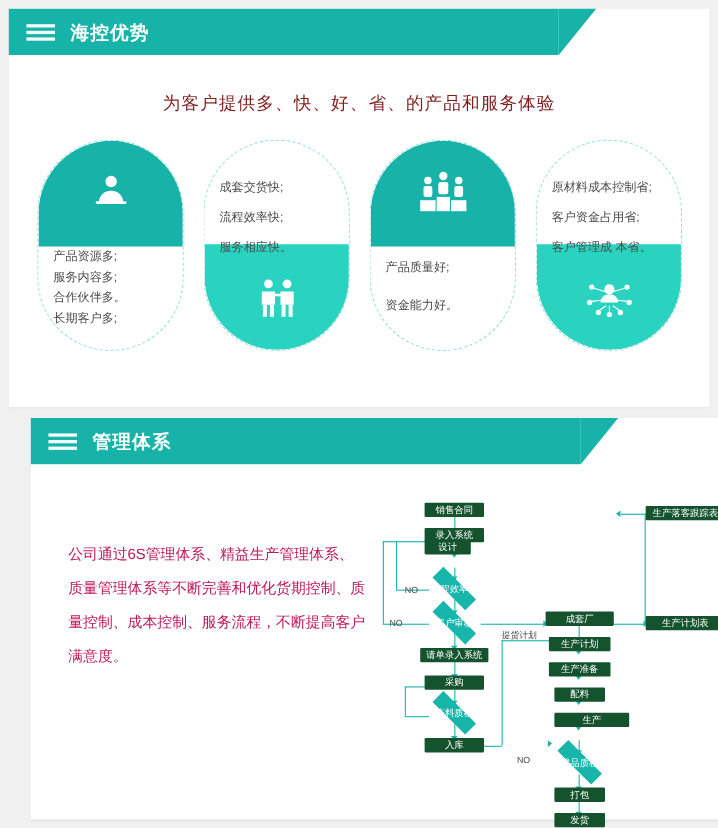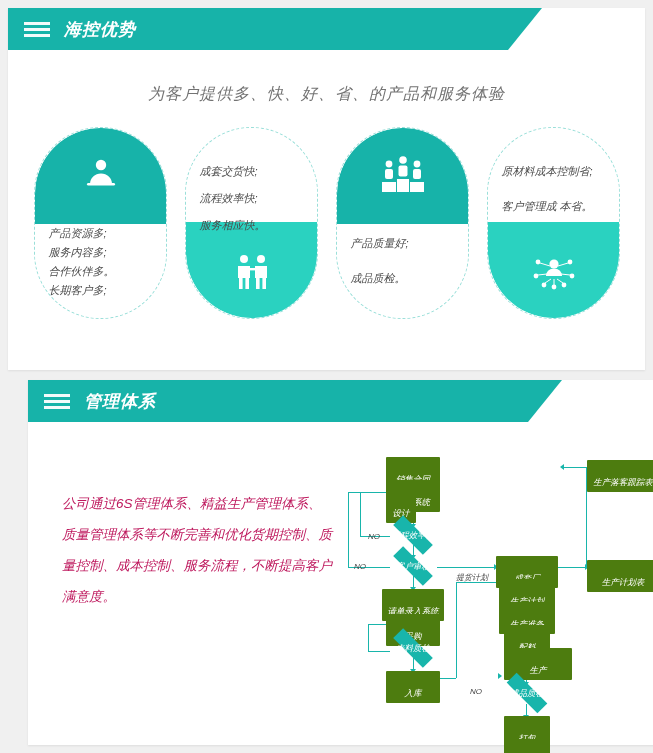--- a/index.html
+++ b/index.html
@@ -7,21 +7,20 @@
     padding: 0;
     background: #f0f0f0;
     font-family: "Liberation Sans", sans-serif;
   }
   .page {
     width: 653px;
     height: 753px;
     position: relative;
     background: #f0f0f0;
     overflow: hidden;
-    font-style: italic;
   }
 
   
   .panel {
     position: absolute;
     left: 8px;
     width: 637px;
     background: #ffffff;
     box-shadow: 0 1px 2px rgba(0,0,0,0.08);
   }
@@ -67,21 +66,21 @@
     font-size: 17px;
     font-weight: bold;
     margin-left: 14px;
     letter-spacing: 1px;
   }
 
   
   .headline {
     text-align: center;
     font-size: 16px;
-    color: #737373;
+    color: #7f1d1d;
     margin-top: 34px;
     letter-spacing: 1px;
   }
   .cards {
     position: relative;
     margin-top: 22px;
     display: flex;
     justify-content: center;
     gap: 18px;
   }
@@ -157,29 +156,29 @@
   
   .flow {
     position: absolute;
     left: 310px;
     top: 12px;
     width: 330px;
     height: 310px;
   }
   .node {
     position: absolute;
-    background: #4d7c0f;
+    background: #14532d;
     color: #ffffff;
     font-size: 8.5px;
     text-align: center;
     line-height: 13px;
     height: 13px;
     border-radius: 1px;
     white-space: nowrap;
-    padding: 16px 2px;
+    padding: 0 2px;
     box-sizing: border-box;
   }
   .dnode {
     position: absolute;
     color: #ffffff;
     font-size: 8.5px;
     text-align: center;
     white-space: nowrap;
   }
   .dnode .dshape {
@@ -298,29 +297,30 @@
             <rect x="34" y="15" width="8" height="10" rx="2" fill="#fff"></rect>
             <rect x="3" y="28" width="14" height="10" fill="#fff"></rect>
             <rect x="18" y="25" width="12" height="13" fill="#fff"></rect>
             <rect x="31" y="28" width="14" height="10" fill="#fff"></rect>
           </svg>
         </div>
         <div class="card-text mid-lower">
           <div>产品质量好;</div>
           <div style="height:8px"></div>
           <div style="height:8px"></div>
-          <div>成品质检。</div>
+          <div>资金能力好。</div>
         </div>
       </div>
 
       <div class="card dashed">
         <div class="blob bottom"></div>
         <div class="card-text upper">
           <div>原材料成本控制省;</div>
           <div style="height:8px"></div>
+          <div>客户资金占用省;</div>
           <div style="height:8px"></div>
           <div>客户管理成 本省。</div>
         </div>
         <div class="card-icon bottom">
           <svg width="44" height="38" viewBox="0 0 44 38">
             <circle cx="22" cy="12" r="4.6" fill="#fff"></circle>
             <path d="M14 24c0-4.4 3.6-7.4 8-7.4s8 3 8 7.4z" fill="#fff"></path>
             <circle cx="6" cy="10" r="2.4" fill="#fff"></circle>
             <circle cx="38" cy="10" r="2.4" fill="#fff"></circle>
             <circle cx="4" cy="24" r="2.4" fill="#fff"></circle>
@@ -408,21 +408,21 @@
         <div class="arrow left" style="left:222px; top:30px;"></div>
         <div class="ln" style="left:226px; top:33px; width:24px; height:1px;"></div>
 
         <div class="ln" style="left:118px; top:148px; width:1px; height:96px;"></div>
         <div class="ln" style="left:118px; top:148px; width:50px; height:1px;"></div>
         <div class="ln" style="left:99px; top:244px; width:19px; height:1px;"></div>
         <div class="arrow right" style="left:160px; top:239px;"></div>
 
         <div class="node" style="left:48px; top:23px; width:54px;">销售合同</div>
         <div class="node" style="left:48px; top:46px; width:54px;">录入系统</div>
-        <div class="node" style="left:48px; top:57px; width:30px;">设计</div>
+        <div class="node" style="left:48px; top:57px; width:42px;">设计</div>
 
         <div class="dnode" style="left:45px; top:91px; width:60px; height:20px;">
           <div class="dshape"></div>
             <span>流程效率快</span>
         </div>
         <div class="dnode" style="left:45px; top:122px; width:60px; height:20px;">
           <div class="dshape"></div>
             <span>客户审核</span>
         </div>
 

